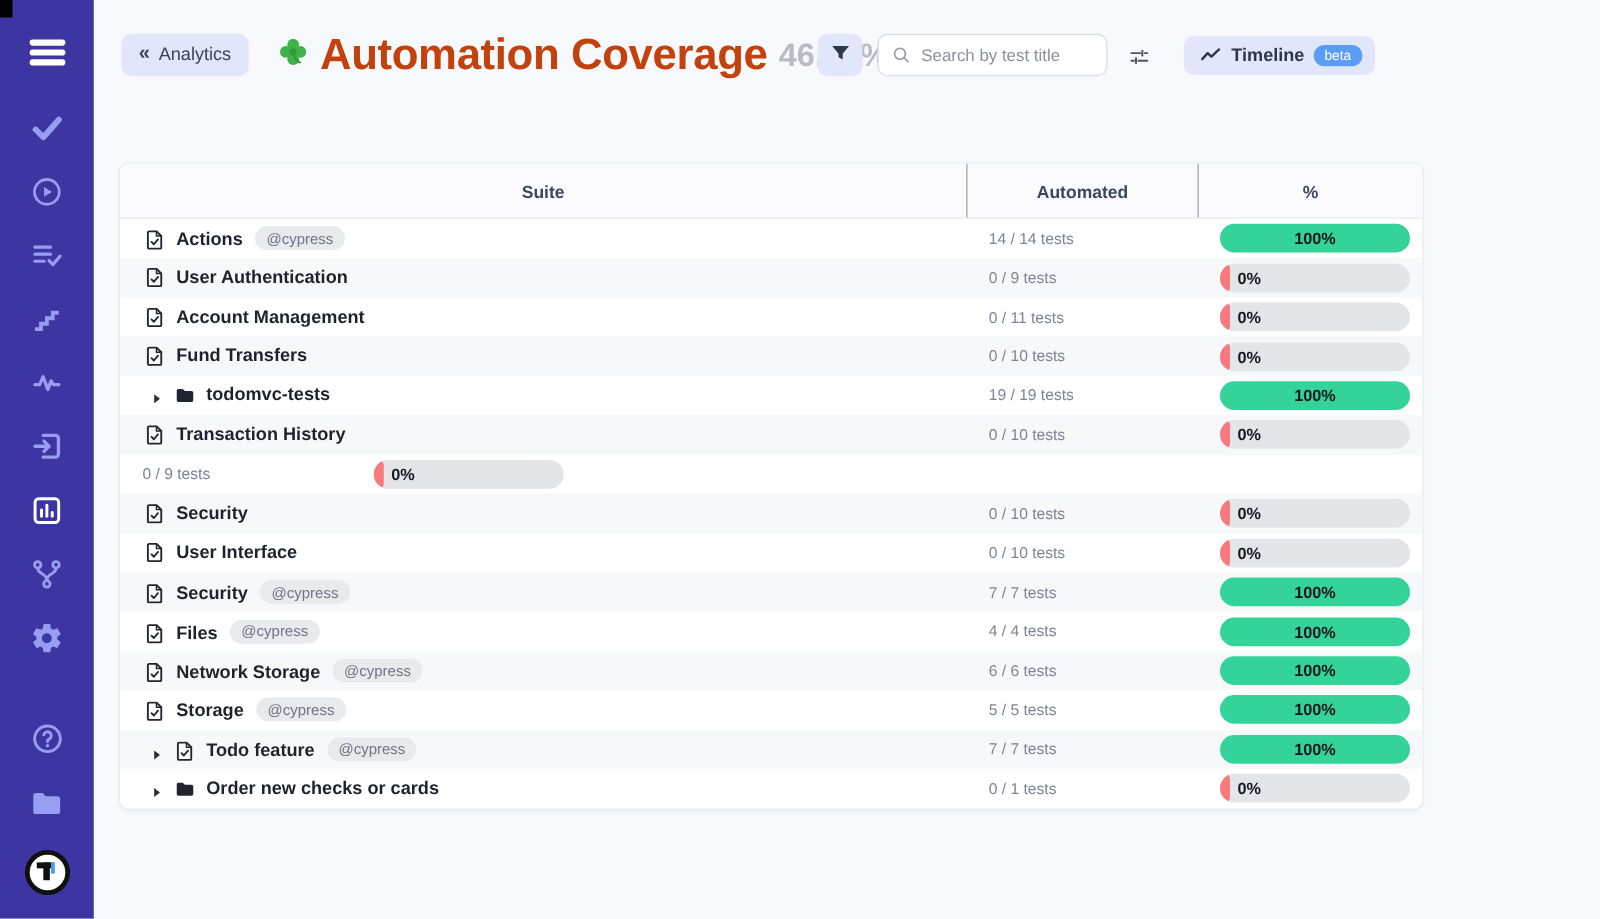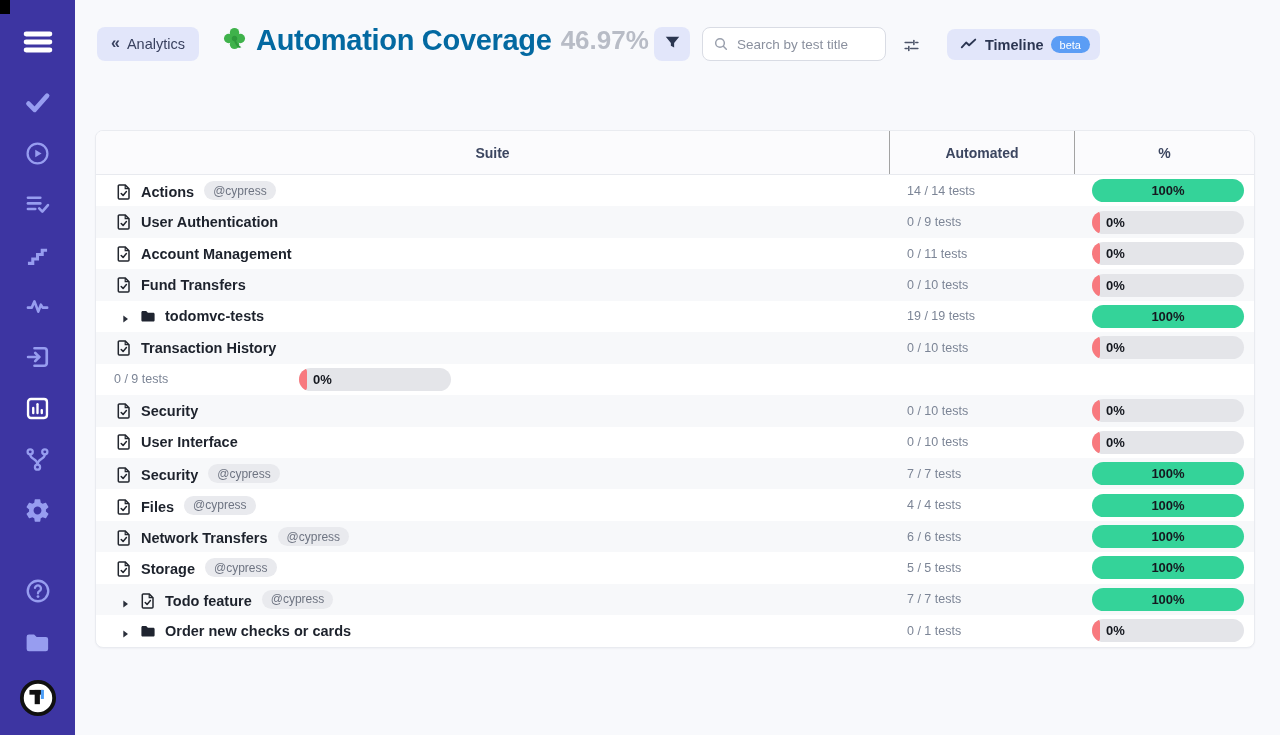--- a/index.html
+++ b/index.html
@@ -24,41 +24,41 @@
   .s-item.logo-item { margin-top:17px; height:40px; }
   .corner-artifact { position:absolute; left:0; top:0; width:10px; height:14px; background:#000; z-index:5; }
 
   
   .topbar { position:absolute; left:75px; top:0; right:0; height:90px; }
   .back-btn { position:absolute; left:22px; top:27px; height:34px; padding:0 14px;
     background:var(--accent-light); border:none; border-radius:8px; display:flex; align-items:center;
     gap:7px; font-family:inherit; font-size:14.5px; color:#39415f; cursor:pointer; }
   .back-chev { font-size:16px; font-weight:700; margin-top:-2px; }
   .title-group { position:absolute; left:147px; top:24px; display:flex; align-items:center; gap:9px; }
-  .page-title { font-size:29px; font-weight:700; color:#0369a1; letter-spacing:-0.3px; }
+  .page-title { font-size:35px; font-weight:700; color:#c2410c; letter-spacing:-0.3px; }
   .coverage-pct { font-size:26px; font-weight:700; color:#b8bcc6; }
   .filter-btn { position:absolute; left:579px; top:27px; width:36px; height:34px;
     background:var(--accent-light); border:none; border-radius:8px; display:flex; align-items:center;
     justify-content:center; cursor:pointer; }
   .search-wrap { position:absolute; left:627px; top:27px; width:184px; height:34px; }
   .search-wrap svg { position:absolute; left:11px; top:9px; }
   .search-input { width:100%; height:100%; border:1px solid #d9dce4; border-radius:8px;
     padding:0 10px 0 34px; font-family:inherit; font-size:13.5px; color:#333; background:#fff; outline:none; }
   .search-input::placeholder { color:#8a909e; }
   .sliders-btn { position:absolute; left:824px; top:33px; width:24px; height:24px; background:none;
     border:none; cursor:pointer; display:flex; align-items:center; justify-content:center; }
   .timeline-btn { position:absolute; left:872px; top:29px; height:31px; padding:0 10px 0 12px;
     background:var(--accent-light); border:none; border-radius:8px; display:flex; align-items:center;
     gap:7px; cursor:pointer; font-family:inherit; }
   .timeline-label { font-size:14.5px; font-weight:700; color:#2c3652; }
   .beta-badge { background:var(--beta); color:#fff; font-size:11px; font-weight:400;
     padding:2.5px 9px; border-radius:10px; }
 
   
-  .card { position:absolute; left:95px; top:130px; width:1160px; background:#fff;
+  .card { position:absolute; left:95px; top:130px; width:1044px; background:#fff;
     border:1px solid #e9ebf0; border-radius:8px; box-shadow:0 1px 2px rgba(16,24,40,.04); overflow:hidden; }
   .t-head { display:flex; height:44px; background:#fbfbfd; border-bottom:1px solid #e8eaef; }
   .th { display:flex; align-items:center; justify-content:center; font-size:14px; font-weight:700; color:#3c4660; }
   .th + .th { border-left:1px solid #a3a3a3; }
   .th-suite { flex:1; }
   .th-auto { width:185px; }
   .th-pct { width:180px; }
   .t-row { display:flex; height:31.45px; align-items:center; }
   .t-row.stripe { background:#f7f8fa; }
   .cell-suite { flex:1; display:flex; align-items:flex-end; padding-left:20px; }
@@ -458,21 +458,21 @@
       </div>
       <div class="t-row stripe">
         <div class="cell-suite">
           <span class="suite-icon" style="display: inline-flex;">
             <svg width="16" height="16" viewBox="0 0 16 16" fill="none" stroke="currentColor">
               <path d="M3.3 1.1h6L13 4.8v9.1a1 1 0 0 1-1 1H3.3a1 1 0 0 1-1-1V2.1a1 1 0 0 1 1-1z" stroke-width="1.5"></path>
               <path d="M9.2 1.3v3.4H13" stroke-width="1.2"></path>
               <path d="M5.2 9.5l1.9 1.9 3.3-3.9" stroke-width="1.5" stroke-linecap="round" stroke-linejoin="round"></path>
             </svg>
           </span>
-          <span class="suite-name">Network Transfers</span>
+          <span class="suite-name">Network Storage</span>
           <span class="tag">@cypress</span>
         </div>
         <div class="cell-auto">6 / 6 tests</div>
         <div class="cell-pct">
           <div class="bar bar-full">
             <span class="bar-label center">100%</span>
           </div>
         </div>
       </div>
       <div class="t-row">

